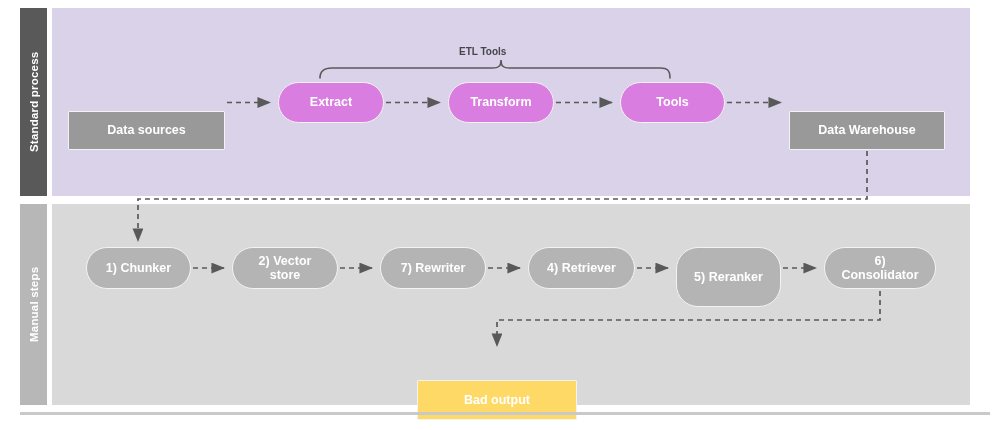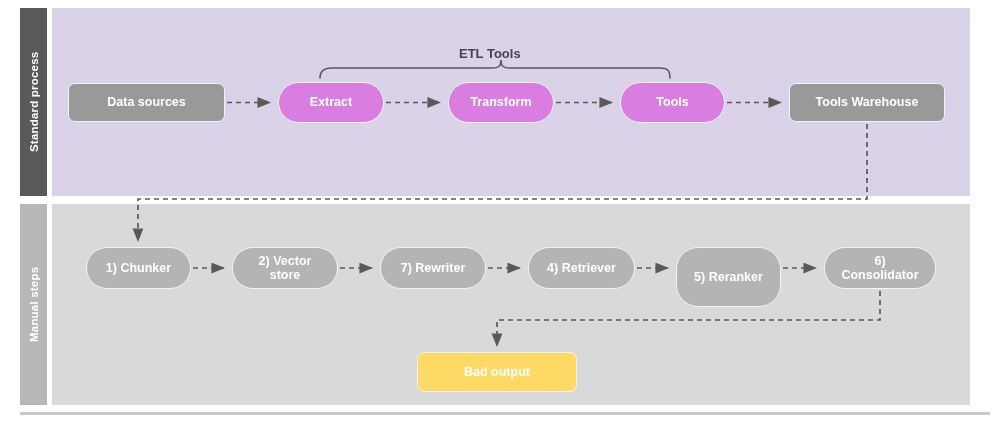--- a/index.html
+++ b/index.html
@@ -32,31 +32,31 @@
     position:absolute;
     display:flex;align-items:center;justify-content:center;
     text-align:center;
     color:#ffffff;
     font-weight:bold;
     font-size:12.5px;
     line-height:1.15;
     box-sizing:border-box;
     border:1px solid #f3f3f3;
   }
-  .rect{border-radius:7px;}
+  .rect{border-radius:1px;margin-top:28px;}
   .pill{border-radius:22px;}
 
   
   #wires{position:absolute;left:0;top:0;width:1003px;height:430px;pointer-events:none;}
 
   .brace-label{
     position:absolute;
     color:#46464a;
     font-weight:bold;
-    font-size:13px;
+    font-size:10px;
     white-space:nowrap;
   }
   .divider{position:absolute;background:#c9c9c9;}
 </style>
 </head>
 <body>
 
 <div id="canvas">
 
   <div class="lane">
@@ -100,21 +100,21 @@
   <div class="brace-label" style="left:459px;top:46px;">ETL Tools</div>
 
   <div class="node rect" style="left:68px;top:83px;width:157px;height:39px;background:#999999;">Data sources</div>
 
   <div class="node pill" style="left:278px;top:82px;width:106px;height:41px;background:#d97ee0;">Extract</div>
 
   <div class="node pill" style="left:448px;top:82px;width:106px;height:41px;background:#d97ee0;text-align:center;">Transform</div>
 
   <div class="node pill" style="left:620px;top:82px;width:105px;height:41px;background:#d97ee0;">Tools</div>
 
-  <div class="node rect" style="left:789px;top:83px;width:156px;height:39px;background:#999999;">Tools Warehouse</div>
+  <div class="node rect" style="left:789px;top:83px;width:156px;height:39px;background:#999999;">Data Warehouse</div>
 
   <div class="node pill" style="left:86px;top:247px;width:105px;height:42px;background:#b4b4b4;">1) Chunker</div>
 
   <div class="node pill" style="left:232px;top:247px;width:106px;height:42px;background:#b4b4b4;padding:0 18px;">2) Vector store</div>
 
   <div class="node pill" style="left:380px;top:247px;width:106px;height:42px;background:#b4b4b4;">7) Rewriter</div>
 
   <div class="node pill" style="left:528px;top:247px;width:107px;height:42px;background:#b4b4b4;">4) Retriever</div>
 
   <div class="node pill" style="left:676px;top:247px;width:105px;height:60px;background:#b4b4b4;">5) Reranker</div>

